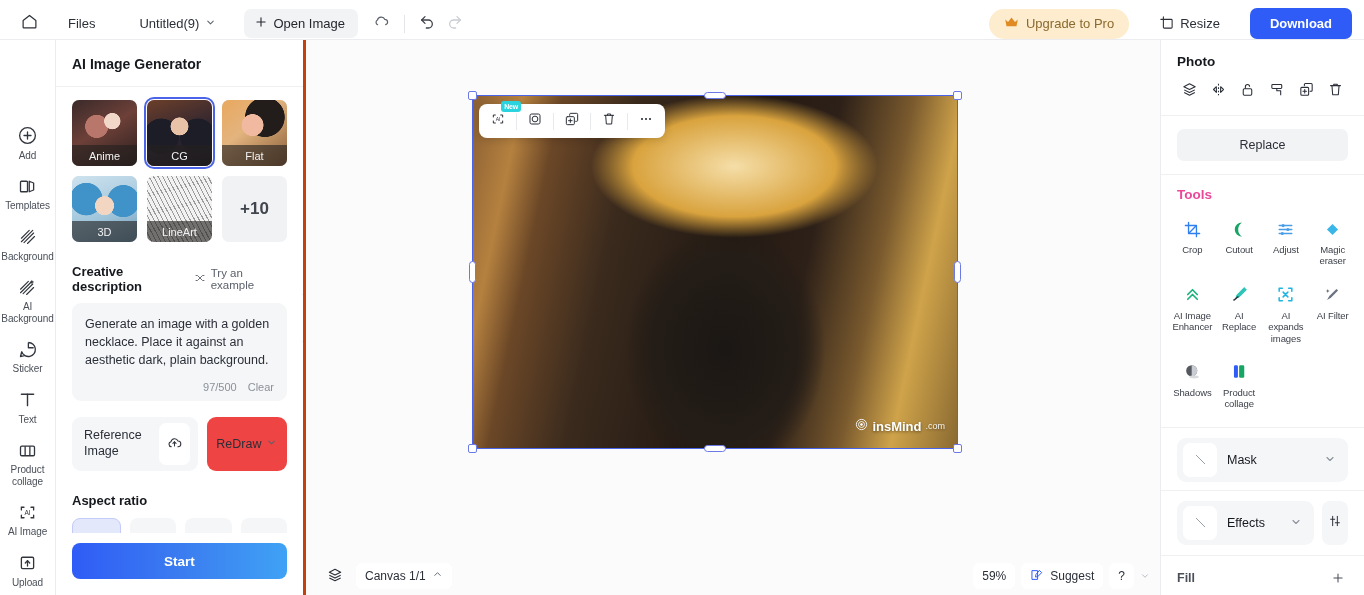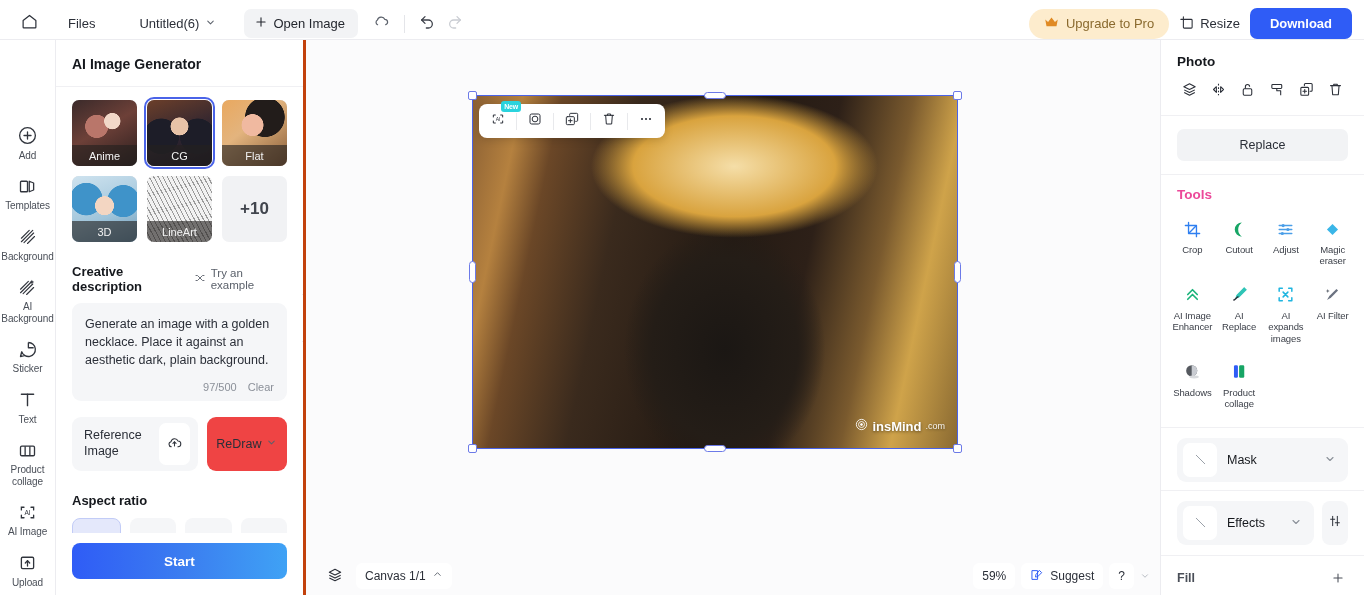--- a/index.html
+++ b/index.html
@@ -34,21 +34,21 @@
     display: flex; align-items: center; gap: 5px;
     padding: 6px 13px 6px 10px; font-size: 13px; cursor: pointer;
     color: #24272e;
   }
   .icon-btn {
     width: 28px; height: 28px; display: flex; align-items: center;
     justify-content: center; border-radius: 6px; cursor: pointer;
     color: #3c4049;
   }
   .hdr-sep { width: 1px; height: 18px; background: #e4e5e9; margin: 0 8px; }
-  .hdr-right { margin-left: auto; display: flex; align-items: center; gap: 0; }
+  .hdr-right { margin-left: auto; display: flex; align-items: center; gap: 20px; }
   .upgrade {
     display: flex; align-items: center; gap: 7px;
     background: #fdeccd; color: #8a6a2e; font-size: 13px;
     padding: 7px 15px; border-radius: 17px; cursor: pointer; font-weight: 500;
   }
   .resize {
     display: flex; align-items: center; gap: 6px; font-size: 13px;
     color: #2b2f38; padding: 6px 10px; border-radius: 6px; cursor: pointer;
   }
   .download {
@@ -306,21 +306,21 @@
     <div class="hdr-left">
       <div class="home-btn">
         <span>
           <svg width="17" height="17" viewBox="0 0 24 24" fill="none" stroke="#2b2f38" stroke-width="1.7" stroke-linecap="round" stroke-linejoin="round">
               <path d="M3 10.5L12 3.5l9 7V20a1 1 0 0 1-1 1H4a1 1 0 0 1-1-1z"></path>
             </svg>
         </span>
       </div>
       <div class="hdr-item files">Files</div>
       <div class="hdr-item doc-name">
-        <span>Untitled(6)</span>
+        <span>Untitled(9)</span>
         <span>
           <svg width="11" height="11" viewBox="0 0 24 24" fill="none" stroke="#5b616b" stroke-width="2.2" stroke-linecap="round" stroke-linejoin="round">
               <polyline points="6 9 12 15 18 9"></polyline>
             </svg>
         </span>
       </div>
       <div class="open-image">
         <span>
           <svg width="14" height="14" viewBox="0 0 24 24" fill="none" stroke="#24272e" stroke-width="1.9" stroke-linecap="round">
               <line x1="12" y1="5" x2="12" y2="19"></line>

